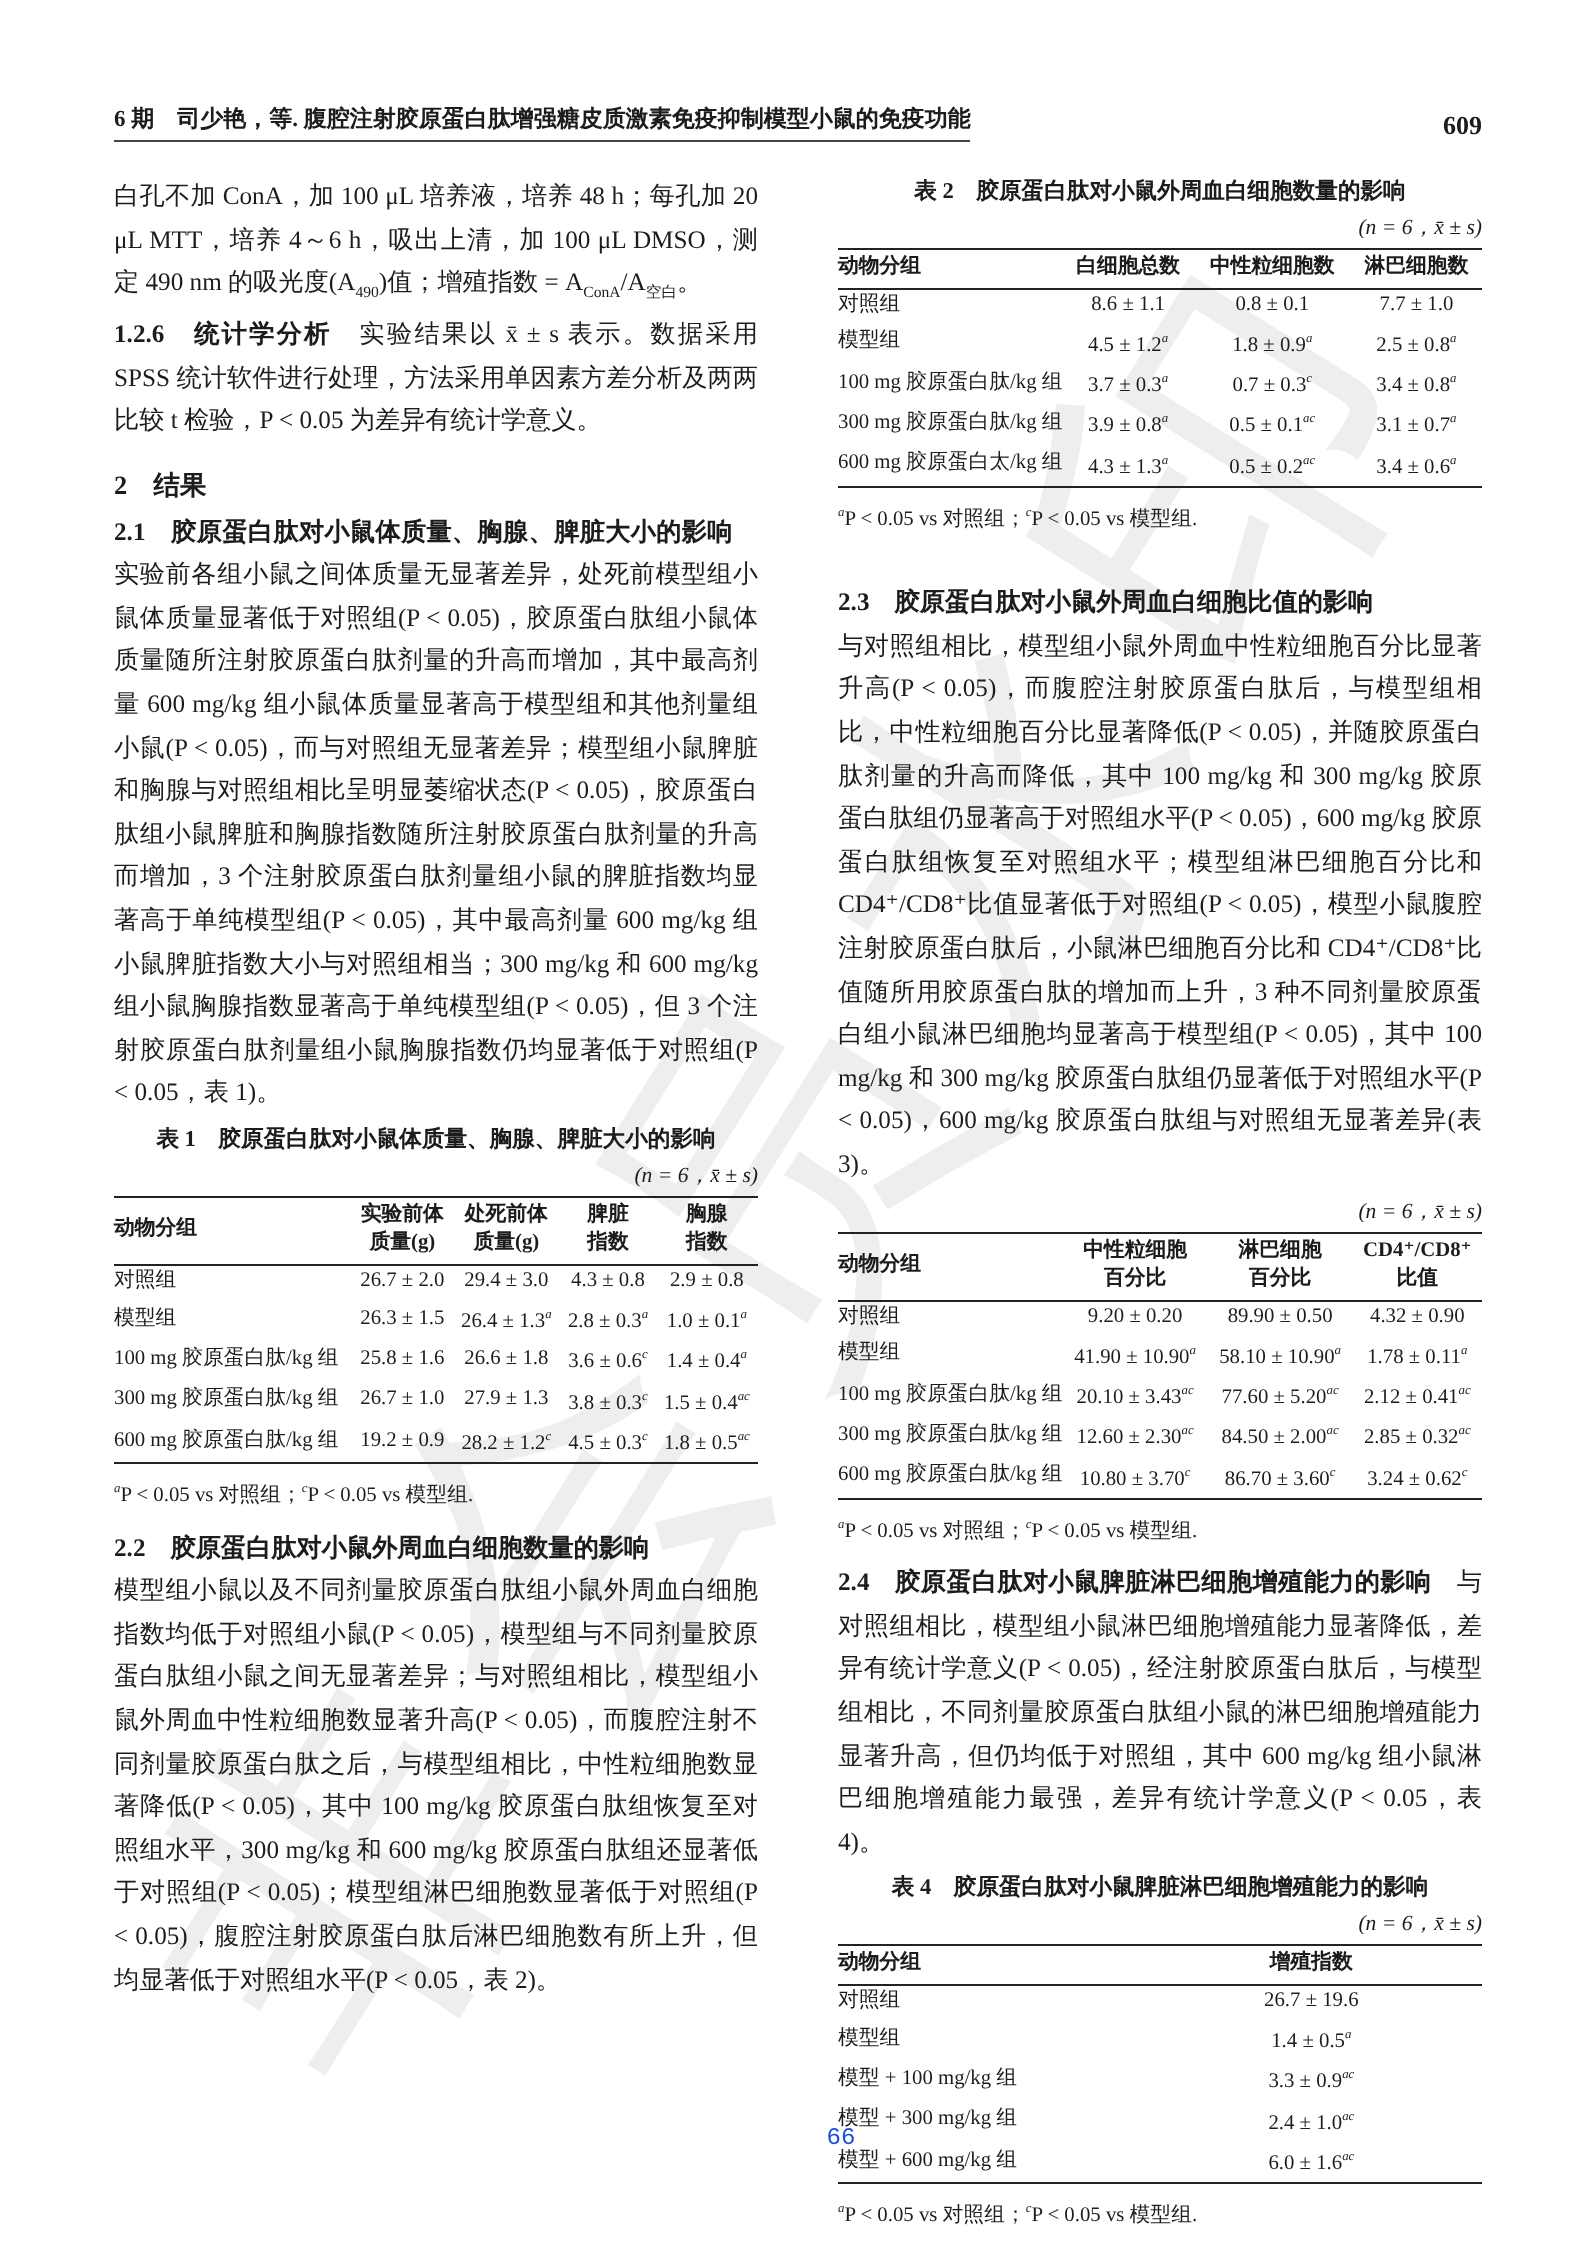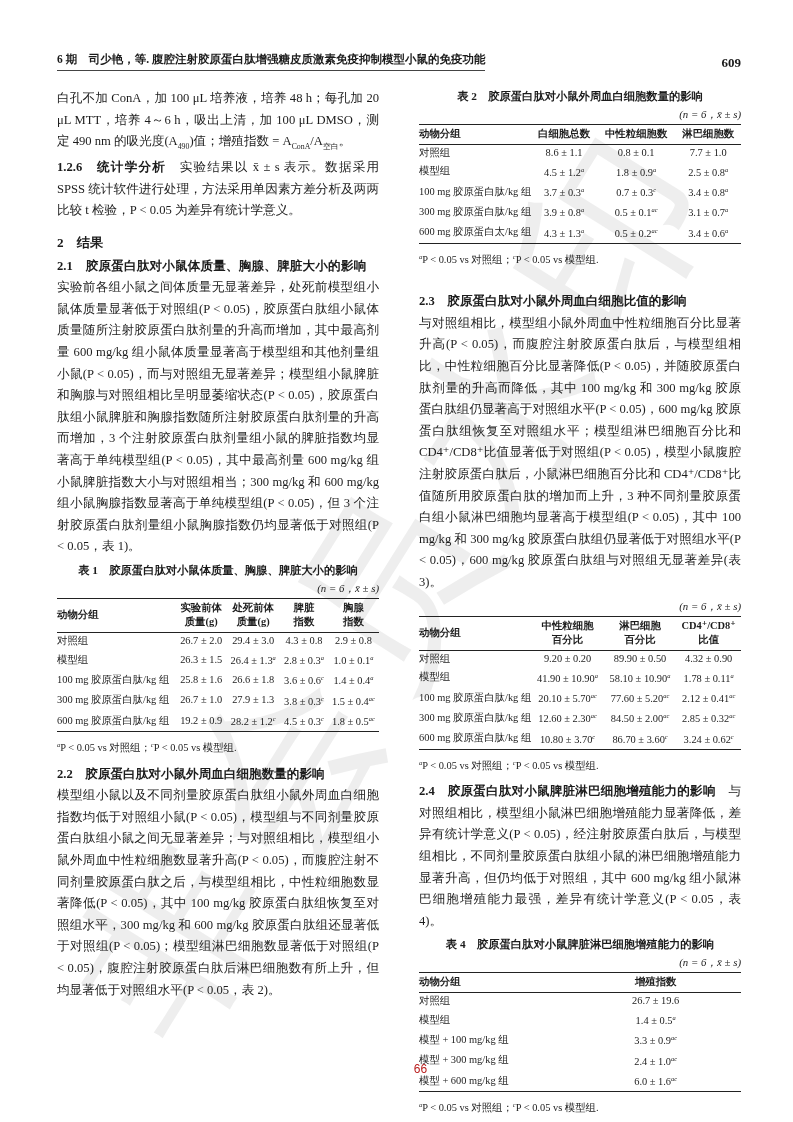--- a/index.html
+++ b/index.html
@@ -58,22 +58,22 @@
   tbody td.gcol{text-align:left;}
   table.t1 .gcol{width:37%;}
   table.t2 .gcol{width:34%;}
   table.t3 .gcol{width:33%;}
   table.t4 .gcol{width:47%;}
   table sup{font-style:italic;}
   .fnote{font-size:10.4px;line-height:15px;margin:5px 0 8px 0;text-align:left;}
   .fnote sup{font-style:italic;}
   .pfooter{
     position:absolute;left:0;right:0;top:1062px;
-    text-align:center;font-size:12px;color:#b91c1c;
-    font-family:Liberation Sans, sans-serif;
+    text-align:center;font-size:12px;color:#1d4ed8;
+    font-family:Liberation Mono, monospace;
     margin-left:48px;
   }
 </style>
 </head>
 <body>
 
 <div class="page">
 
   <div class="watermark">非会员水印</div>
 
@@ -234,21 +234,21 @@
                   <td><span>4.32 ± 0.90</span></td>
                 </tr>
                 <tr>
                   <td class="gcol">模型组</td>
                   <td><span>41.90 ± 10.90</span><sup>a</sup></td>
                   <td><span>58.10 ± 10.90</span><sup>a</sup></td>
                   <td><span>1.78 ± 0.11</span><sup>a</sup></td>
                 </tr>
                 <tr>
                   <td class="gcol">100 mg 胶原蛋白肽/kg 组</td>
-                  <td><span>20.10 ± 5.70</span><sup>ac</sup></td>
+                  <td><span>20.10 ± 3.43</span><sup>ac</sup></td>
                   <td><span>77.60 ± 5.20</span><sup>ac</sup></td>
                   <td><span>2.12 ± 0.41</span><sup>ac</sup></td>
                 </tr>
                 <tr>
                   <td class="gcol">300 mg 胶原蛋白肽/kg 组</td>
                   <td><span>12.60 ± 2.30</span><sup>ac</sup></td>
                   <td><span>84.50 ± 2.00</span><sup>ac</sup></td>
                   <td><span>2.85 ± 0.32</span><sup>ac</sup></td>
                 </tr>
                 <tr>

